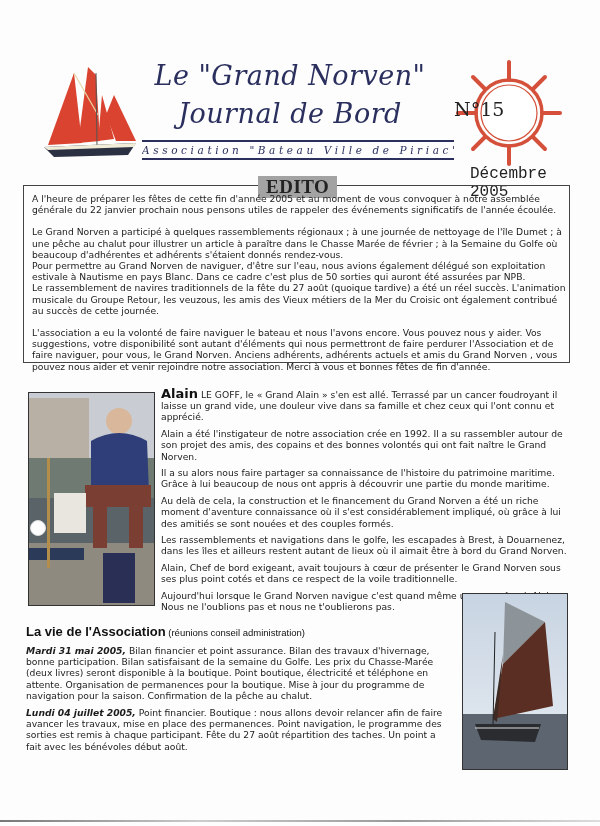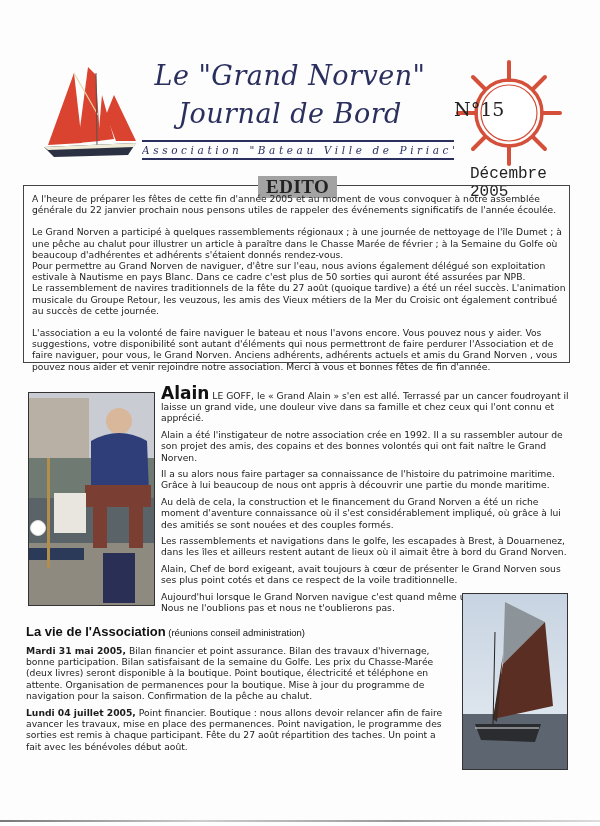--- a/index.html
+++ b/index.html
@@ -35,28 +35,28 @@
   }
   .body-txt { font-family:"DejaVu Sans", sans-serif; font-size:9.2px; line-height:11.2px; color:#1c1c1c; }
   #edito-content { left:32px; top:193px; width:536px; }
   #edito-content p { margin:0 0 11px 0; }
   #edito-content p.tight { margin:0; }
 
   
   #alain-photo { left:28px; top:392px; width:125px; height:212px; border:1px solid #333; overflow:hidden; background:#aab; }
   #alain-text { left:161px; top:388px; width:412px; }
   #alain-text p { margin:0 0 5.5px 0; }
-  .alain-name { font-family:"DejaVu Sans", sans-serif; font-weight:bold; font-size:17px; color:#111; }
+  .alain-name { font-family:"DejaVu Sans", sans-serif; font-weight:bold; font-size:13px; color:#111; }
 
   
   #vie-heading { left:26px; top:624px; font-family:Liberation Sans, sans-serif; font-weight:bold; font-size:13px; color:#111; }
   #vie-heading .sub { font-weight:normal; font-size:9.5px; }
   #vie-text { left:26px; top:645px; width:425px; }
   #vie-text p { margin:0 0 6px 0; }
-  .date-b { font-weight:bold; }
+  .date-b { font-weight:bold;font-style:italic; }
   #sail-photo { left:462px; top:593px; width:104px; height:175px; border:1px solid #333; overflow:hidden; }
 
   #bottom-rule { left:0; top:820px; width:600px; height:2px; background:linear-gradient(90deg,#777,#ccc,#999,#ddd); }
   .punch { width:14px; height:14px; border-radius:50%; background:#fff; border:1px solid #ddd; }
 </style>
 </head>
 <body>
 
 <div class="abs" id="boat-logo">
   <svg viewBox="0 0 100 108" width="100" height="108">

